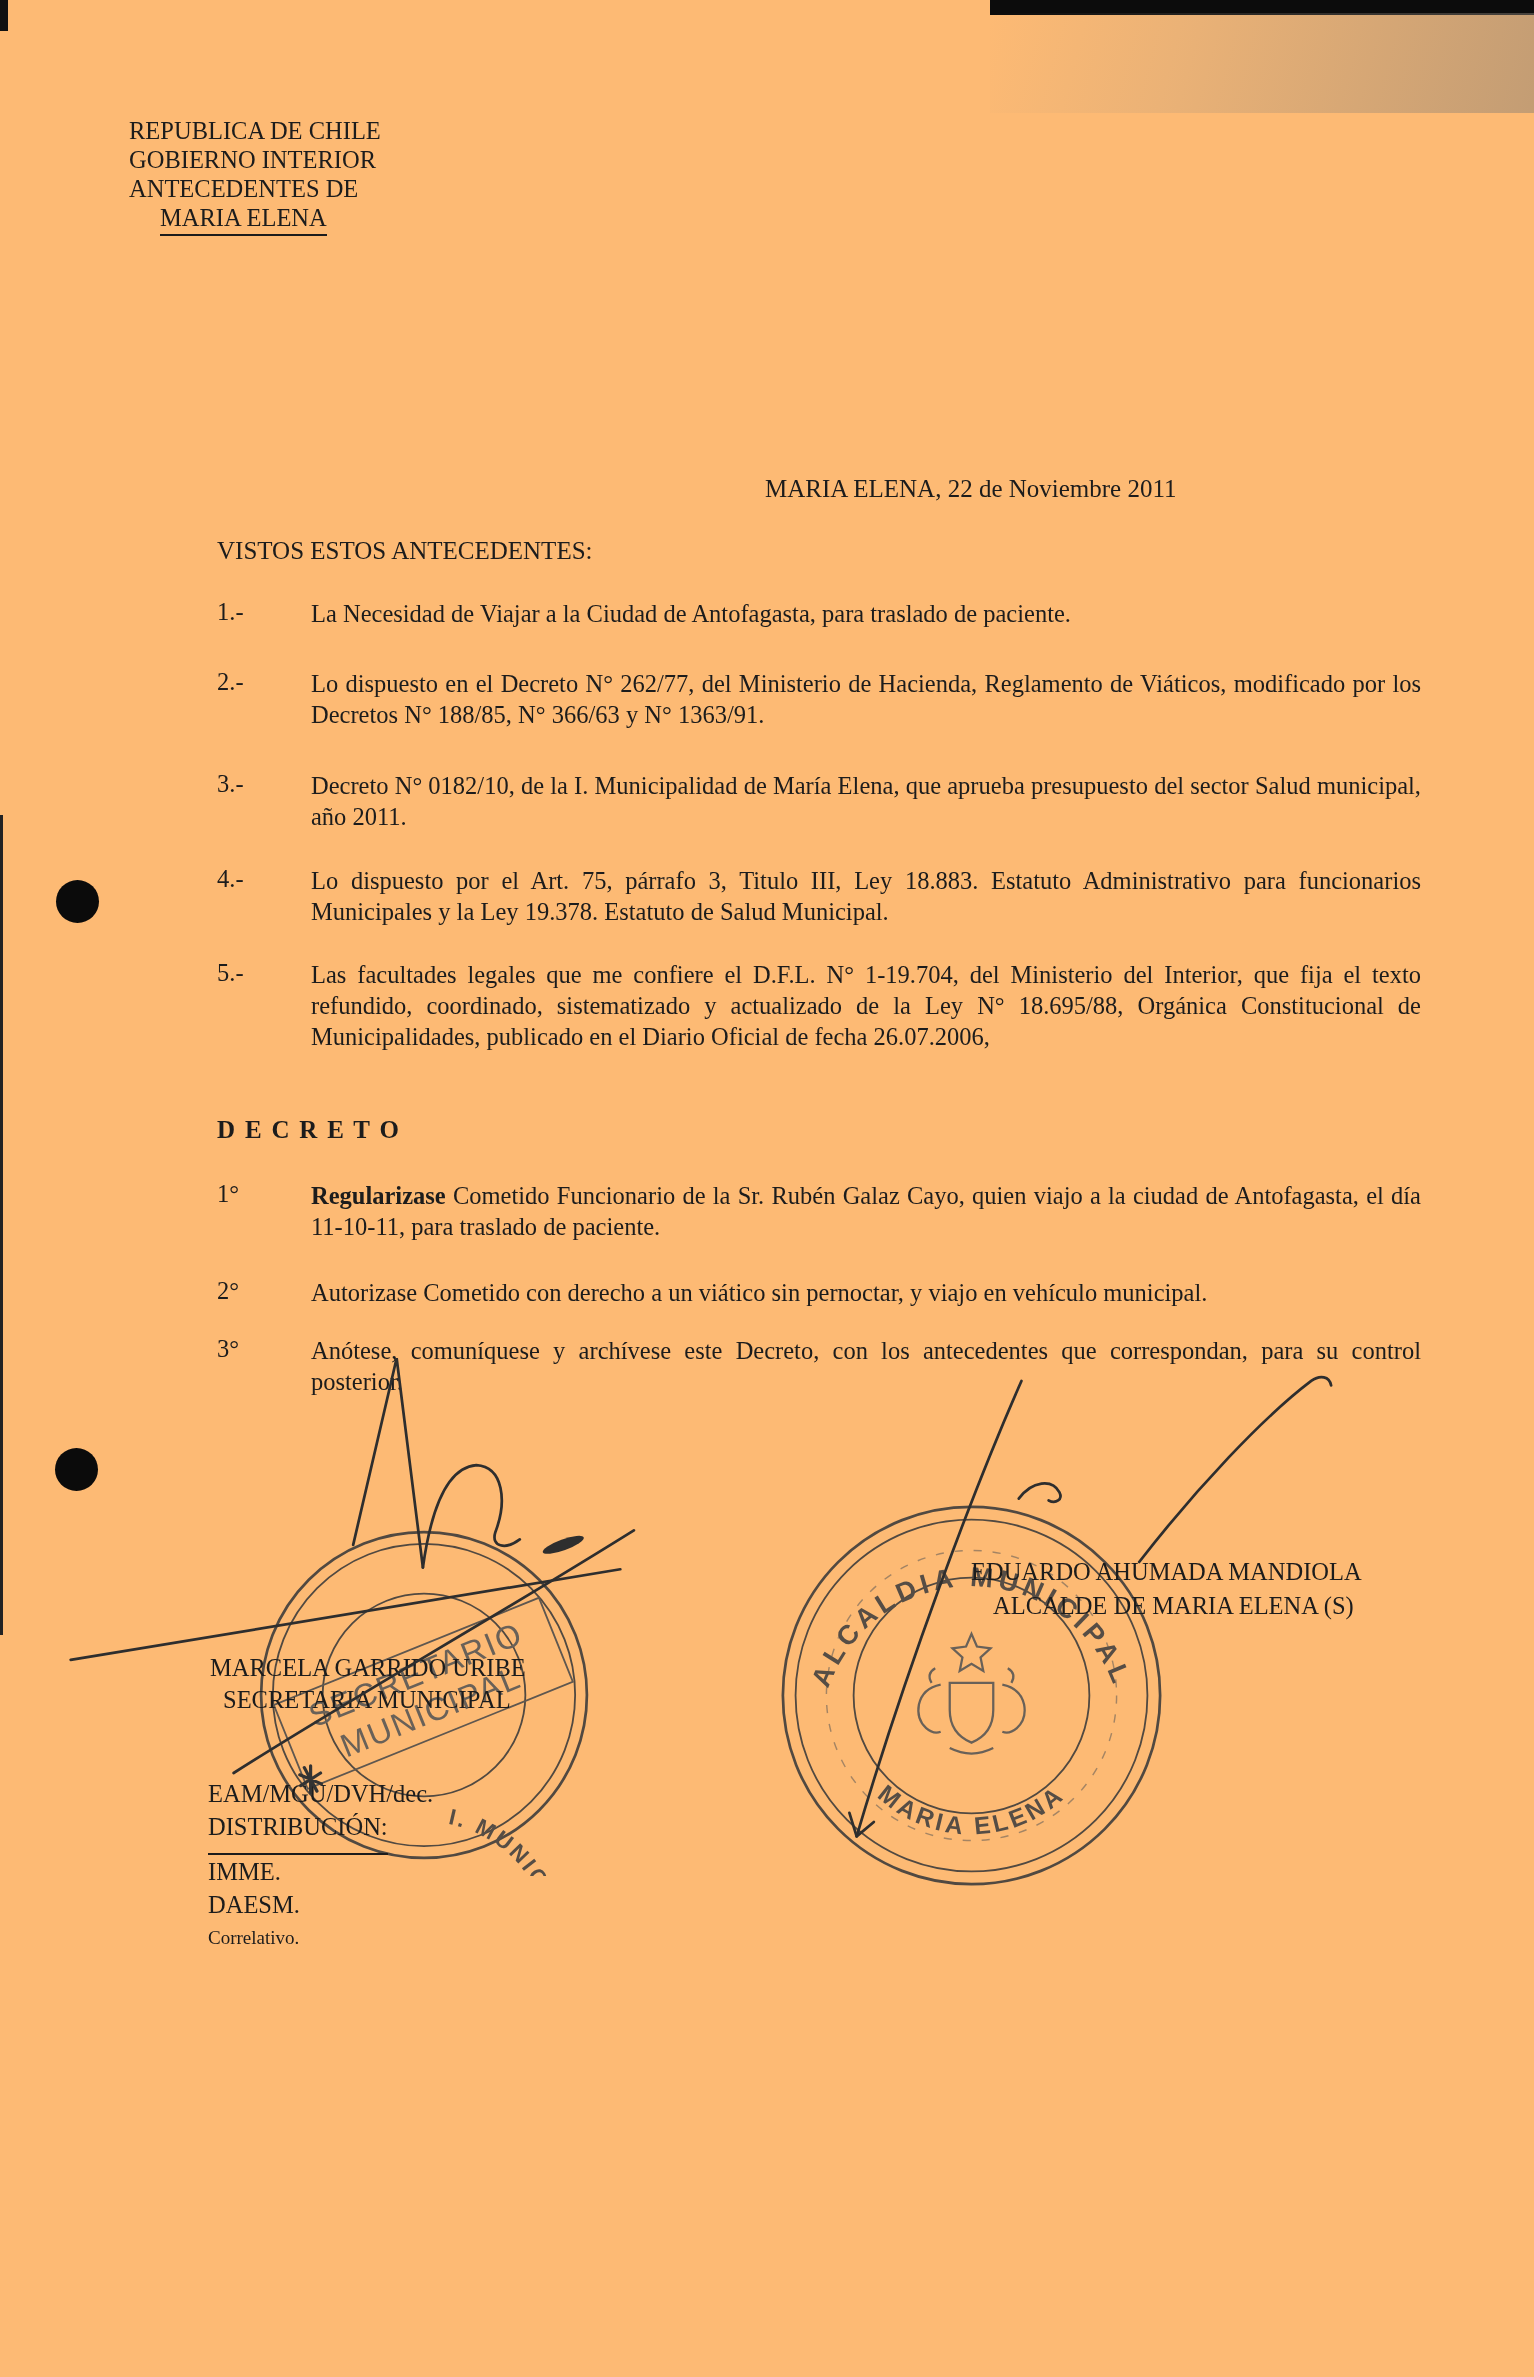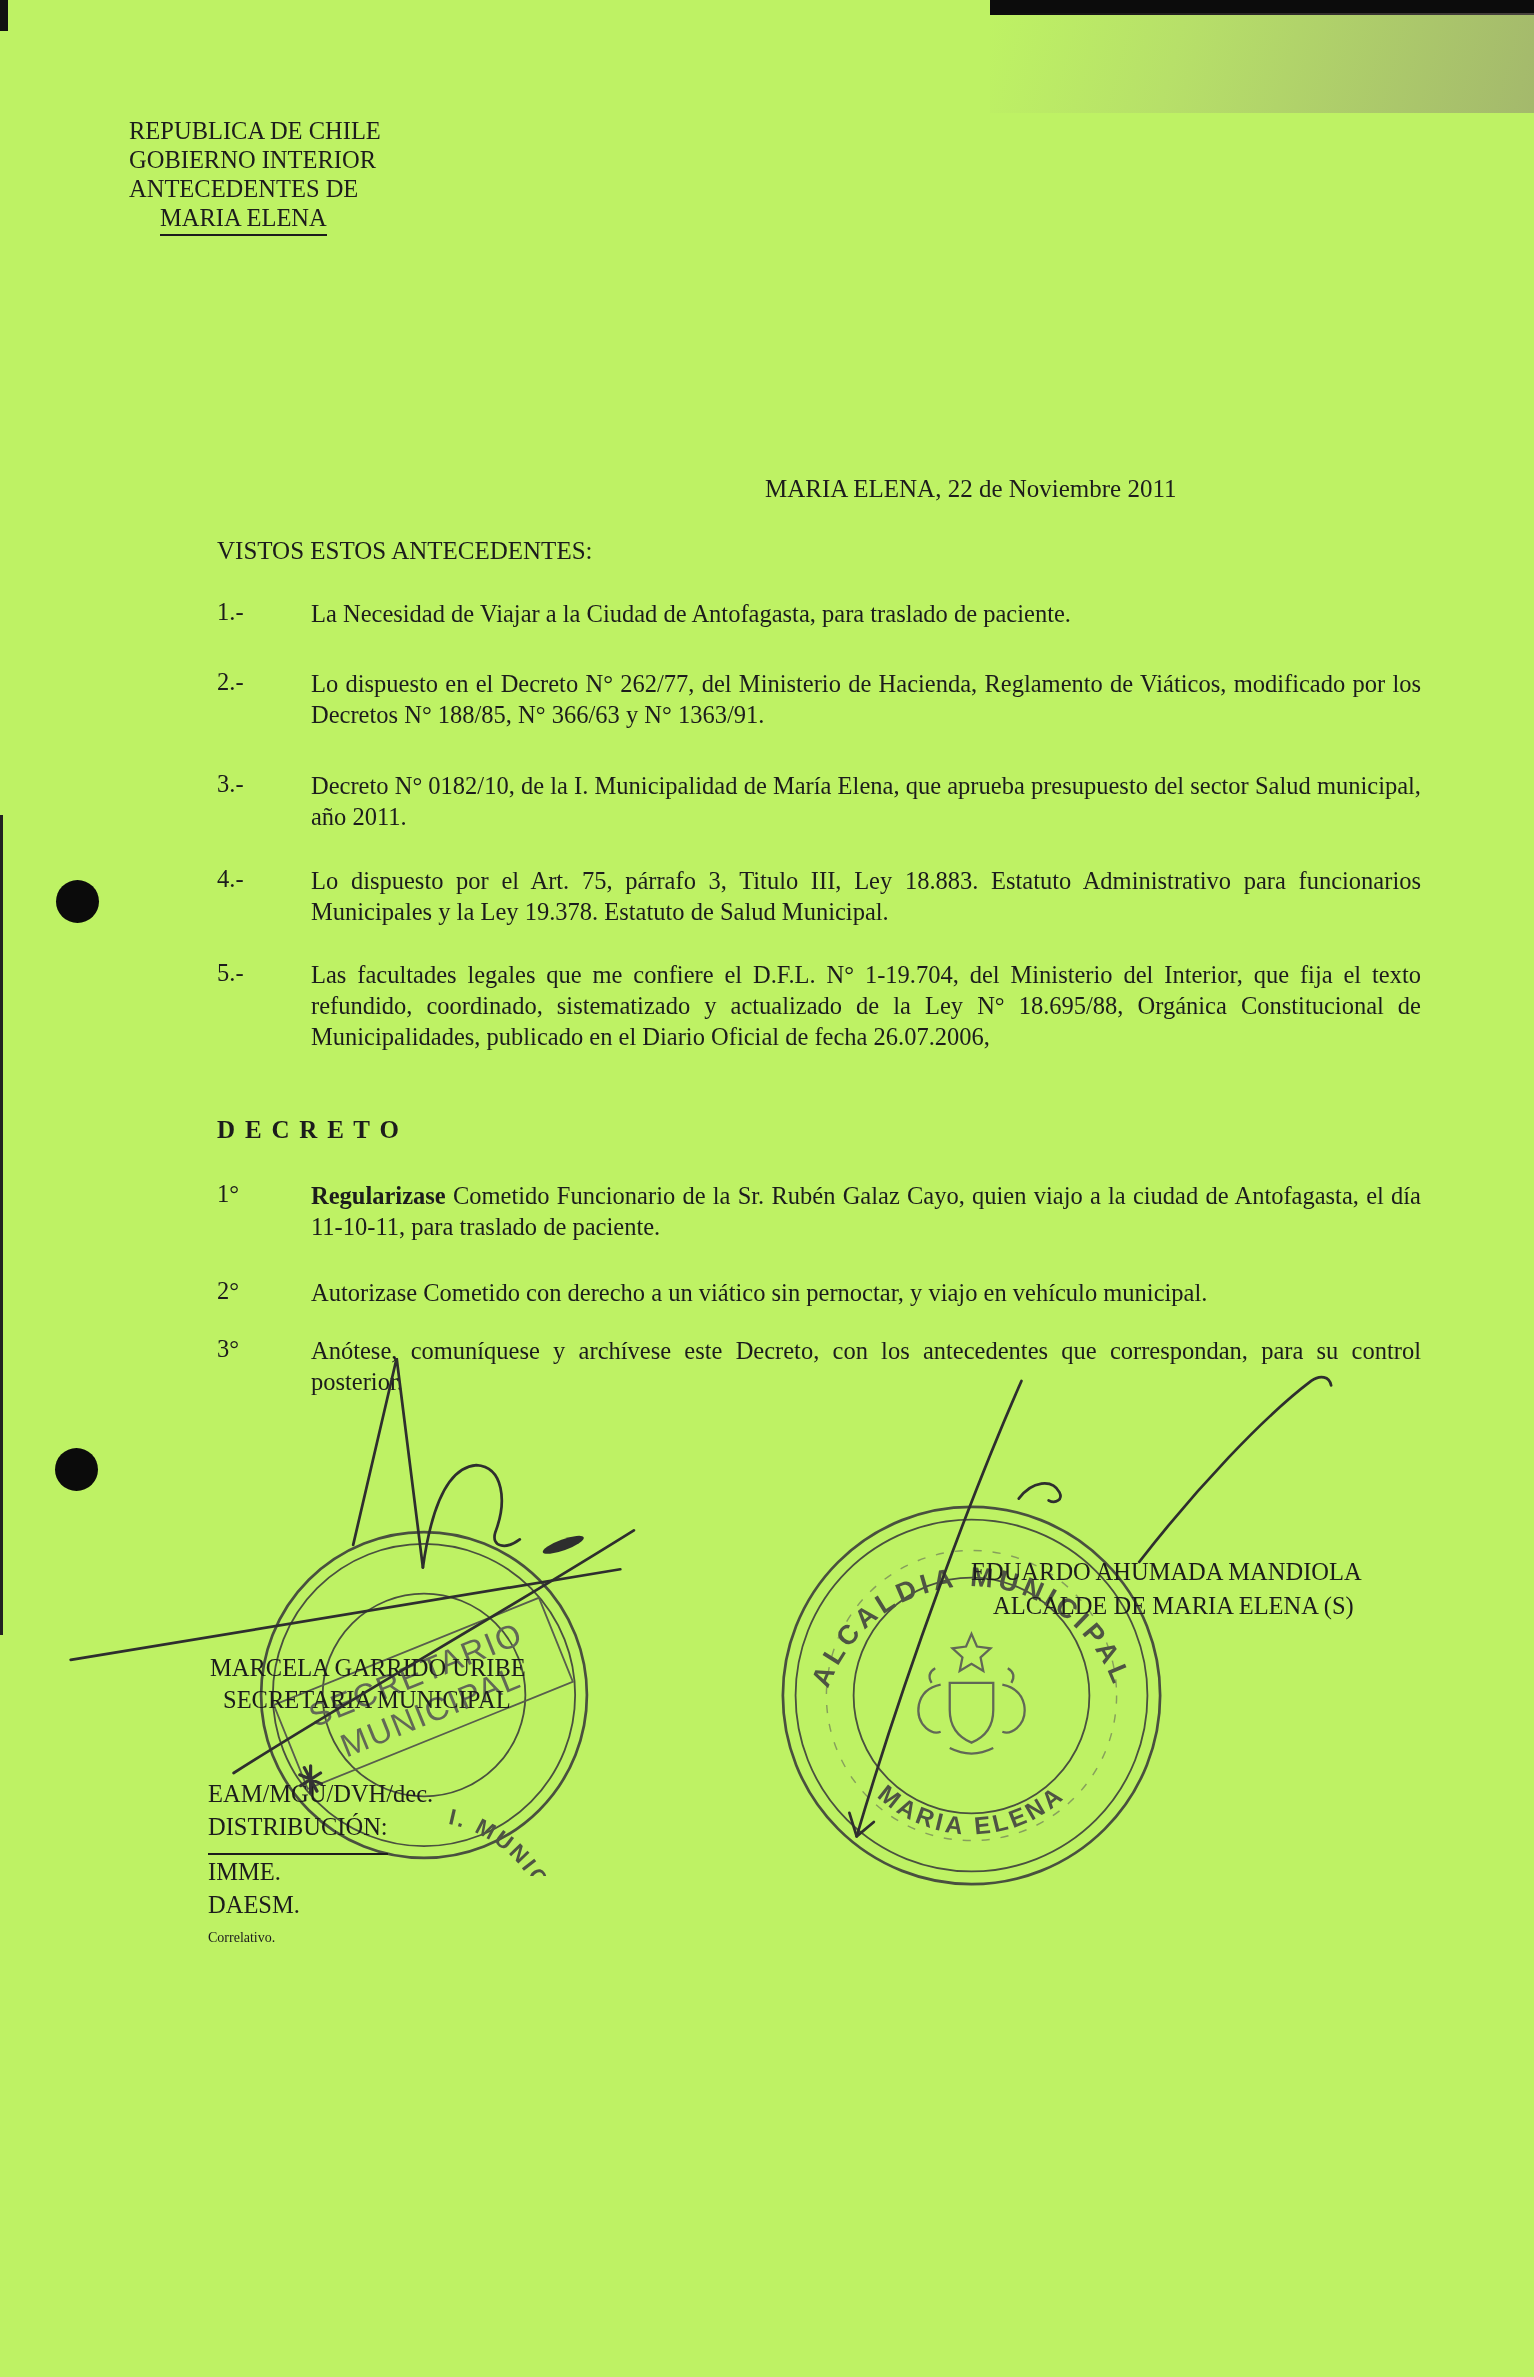--- a/index.html
+++ b/index.html
@@ -1,18 +1,18 @@
 <!DOCTYPE html>
 <html style="font-size:14.5px"><head>
 <meta charset="utf-8">
 <style>
   html,body{margin:0;padding:0;background:#9a9a9a;}
   .page{
     position:relative;width:1534px;height:2377px;margin:0 auto;
-    background:#bef264;overflow:hidden;
+    background:#fdba74;overflow:hidden;
     font-family:"Liberation Serif","DejaVu Serif",serif;
     color:#1c1c1c;
   }
   .abs{position:absolute;}
   
   .top-bar{left:990px;top:0;width:544px;height:14.5px;background:#0c0c0c;}
   .top-wash{left:990px;top:12.7px;width:544px;height:100px;
     background:linear-gradient(105deg,rgba(150,140,128,0) 0%,rgba(150,140,128,0.18) 35%,rgba(138,128,116,0.5) 100%);}
   .corner-mark{left:0;top:0;width:8.2px;height:31px;background:#111;}
   .edge-line{left:0;top:815px;width:2.7px;height:820px;background:#222;}
@@ -31,21 +31,21 @@
   .section-title{left:217px;font-size:25px;white-space:nowrap;}
   .bold{font-weight:bold;}
   .list-item{left:217px;width:1209px;}
   .list-item .num{position:absolute;left:0;top:0;font-size:24.5px;}
   .list-item .itxt{margin-left:94px;width:1110px;font-size:24.5px;line-height:31px;text-align:justify;}
   .decreto-title{left:217px;top:1116px;font-size:25px;font-weight:bold;letter-spacing:1.8px;white-space:nowrap;}
   
   .sig-text{font-size:24.5px;white-space:nowrap;}
   .footer-block{left:208px;top:1777px;font-size:24.5px;line-height:33px;}
   .underlined{display:inline-block;border-bottom:2.3px solid #1c1c1c;padding-bottom:10px;}
-  .small{font-size:14px;}
+  .small{font-size:19px;}
   .stamp{opacity:0.88;}
   svg text{font-family:"Liberation Sans","DejaVu Sans",sans-serif;}
   .overlay{left:0;top:0;width:1534px;height:2377px;pointer-events:none;}
 </style>
 </head>
 <body>
 
 <div class="page">
 
   <div class="abs top-bar"></div>

